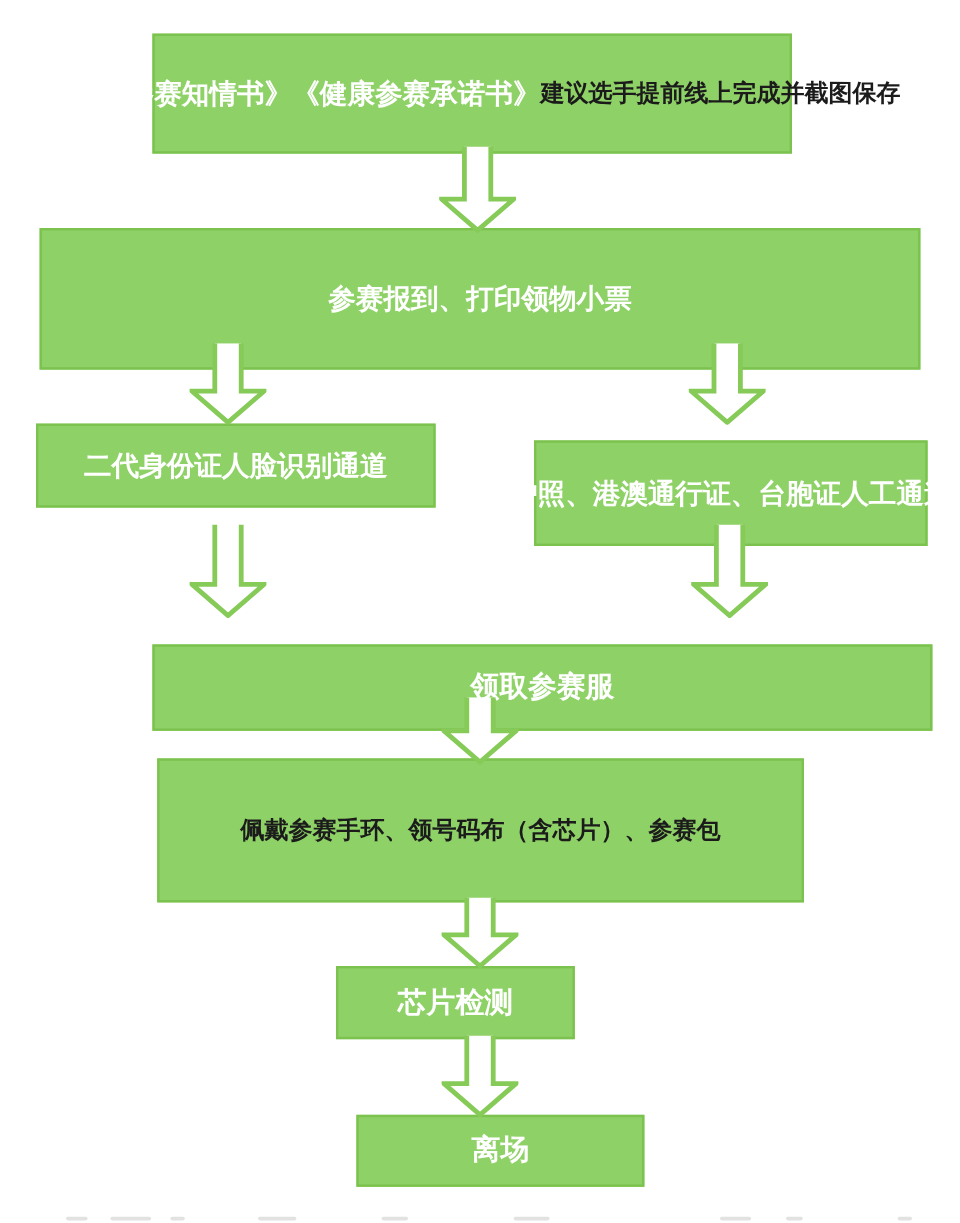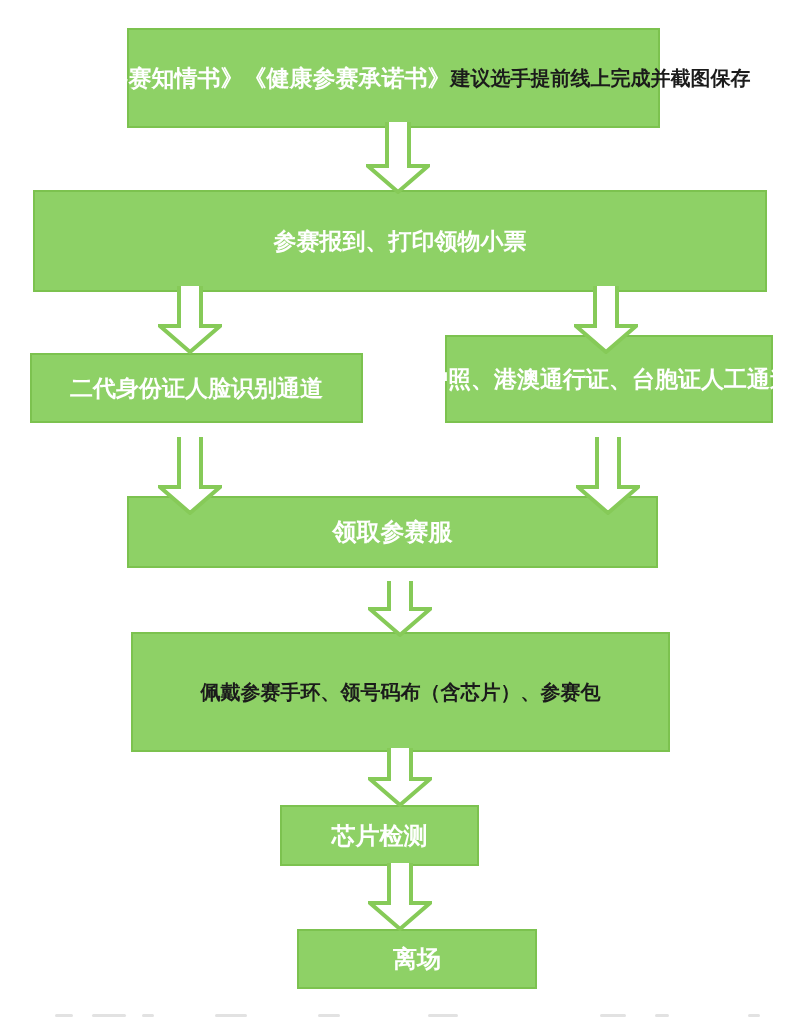--- a/index.html
+++ b/index.html
@@ -36,24 +36,24 @@
   }
   .t-dark {
     color: var(--text-dark, #1b1b1b);
     font-size: 20px;
     line-height: 40px;
     white-space: nowrap;
   }
   .box.single .t-white { font-size: 24px; }
 
   #b1 { left: 127px; top: 28px;  width: 533px; height: 100px; }
-  #b2 { left: 33px;  top: 190px; width: 734px; height: 102px; }
+  #b2 { left: 33px;  top: 190px; width: 734px; height: 118px; }
   #b3 { left: 30px;  top: 353px; width: 333px; height: 70px;  }
-  #b4 { left: 445px; top: 335px; width: 328px; height: 88px;  }
-  #b5 { left: 127px; top: 496px; width: 531px; height: 72px;  }
+  #b4 { left: 445px; top: 367px; width: 328px; height: 88px;  }
+  #b5 { left: 127px; top: 537px; width: 650px; height: 72px;  }
   #b6 { left: 131px; top: 632px; width: 539px; height: 120px; }
   #b7 { left: 280px; top: 805px; width: 199px; height: 61px; justify-content: center;  }
   #b8 { left: 297px; top: 929px; width: 240px; height: 60px;  }
 
   .arrow {
     position: absolute;
     z-index: 2;
     display: block;
   }
   .arrow path {

